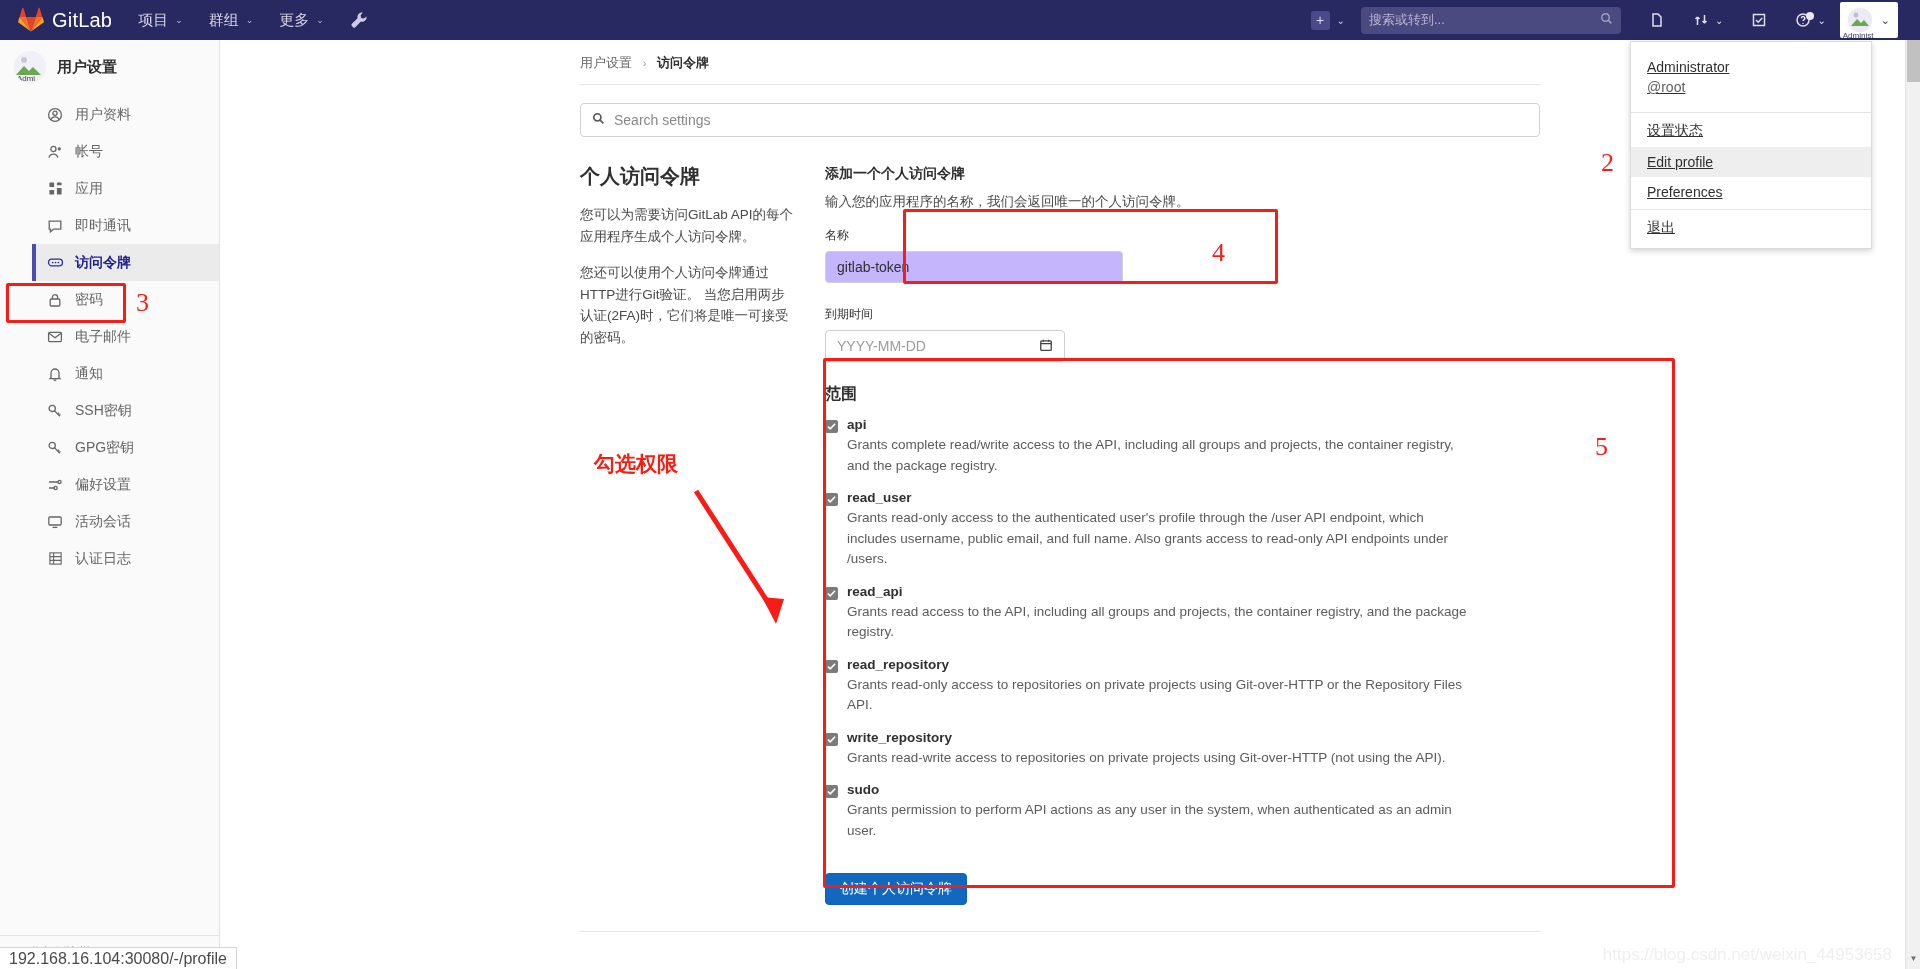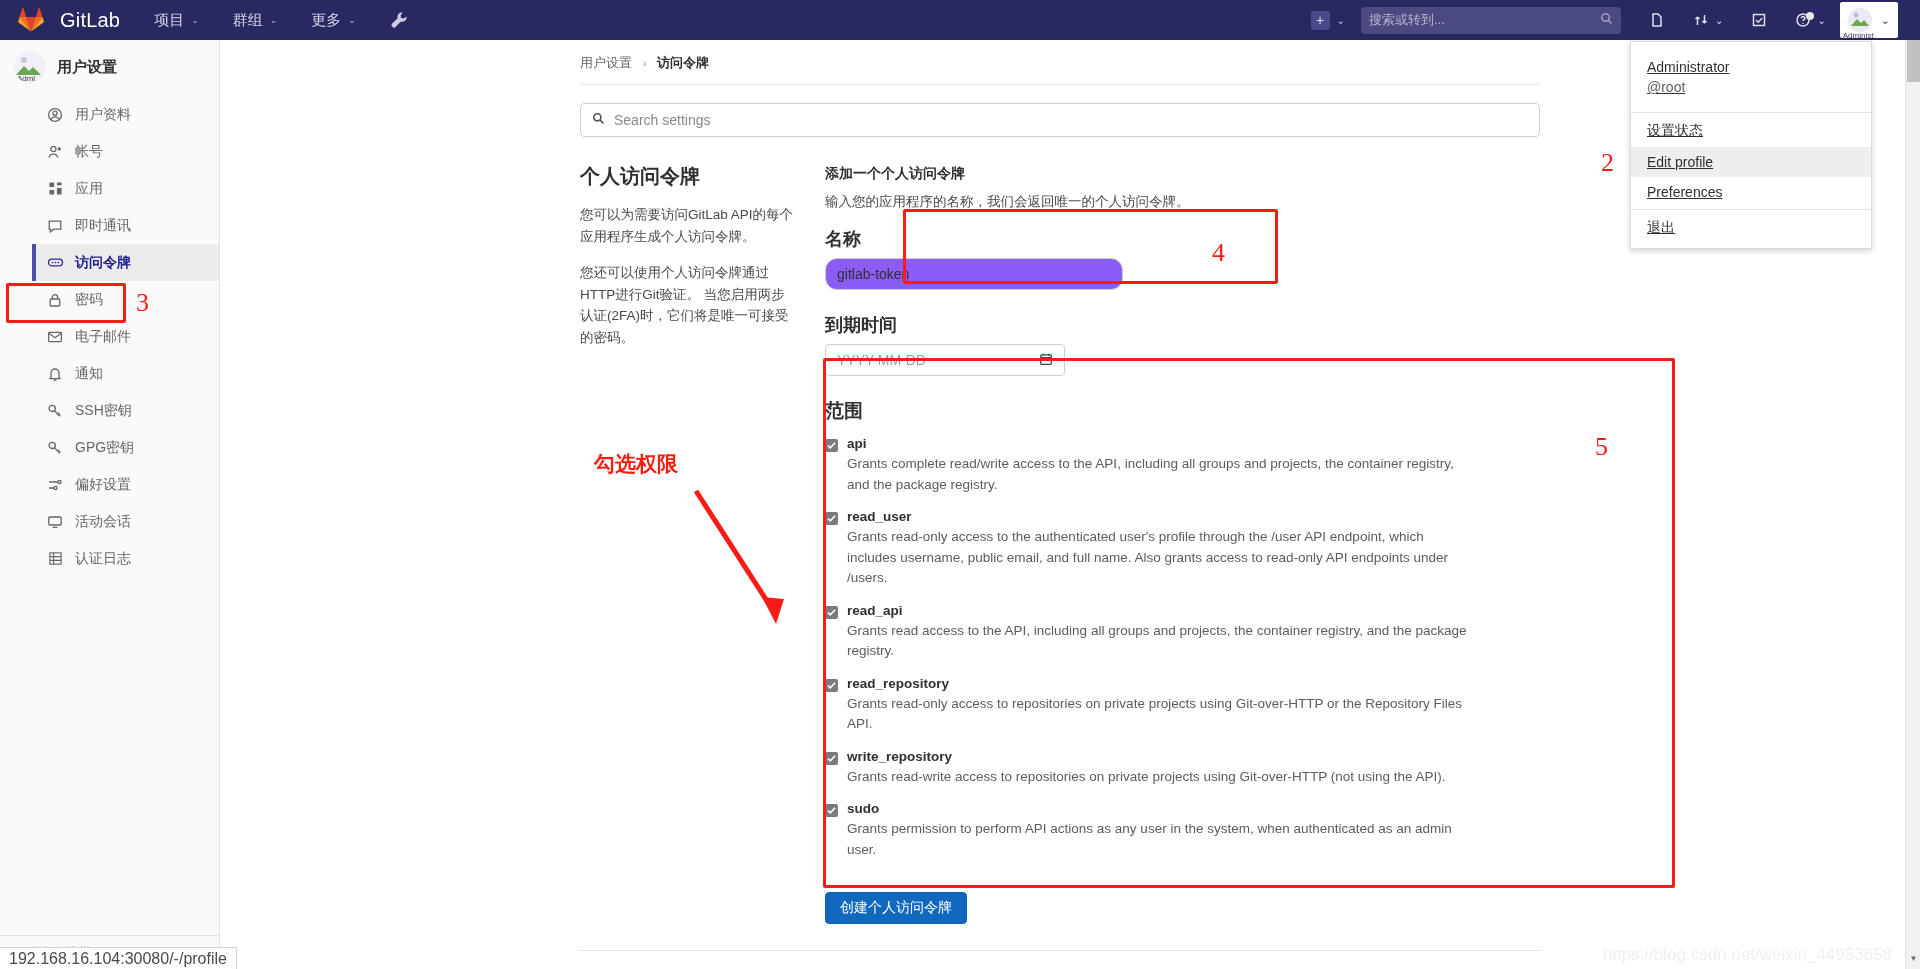--- a/index.html
+++ b/index.html
@@ -14,21 +14,21 @@
   #root { position: relative; width: 1920px; height: 969px; }
 
   
   .navbar {
     position: absolute; top: 0; left: 0;
     width: 1920px; height: 40px;
     background: #292961;
     display: flex; align-items: center;
     z-index: 30;
   }
-  .nav-left { display: flex; align-items: center; height: 40px; padding-left: 18px; gap: 8px; }
+  .nav-left { display: flex; align-items: center; height: 40px; padding-left: 18px; }
   .gl-logo { width: 26px; height: 26px; margin-right: 8px; }
   .gl-brand {
     color: #fff; font-size: 20px; font-weight: 400; letter-spacing: .2px;
     margin-right: 26px;
   }
   .nav-item {
     color: #d6d3e6; font-size: 15px; margin-right: 26px;
     display: flex; align-items: center; cursor: pointer;
   }
   .nav-item .caret { margin-left: 7px; font-size: 9px; opacity: .85; }
@@ -162,34 +162,34 @@
   .two-col { display: flex; margin-top: 26px; }
   .col-left { width: 245px; padding-right: 30px; flex: 0 0 auto; }
   .col-right { flex: 1 1 auto; }
 
   .sec-title { font-size: 20px; font-weight: bold; color: #303030; margin: 0 0 14px 0; }
   .sec-p { font-size: 13.5px; color: #4a4a4a; line-height: 1.62; margin: 0 0 14px 0; }
 
   .form-title { font-size: 14px; font-weight: bold; color: #303030; margin: 2px 0 10px 0; }
   .form-desc { font-size: 13.5px; color: #4a4a4a; margin: 0 0 16px 0; }
 
-  .field-label { font-size: 18px; font-weight: bold; color: #303030; margin-bottom: 7px; }
+  .field-label { font-size: 12px; font-weight: normal; color: #303030; margin-bottom: 7px; }
   .text-input {
-    width: 298px; height: 32px; border: 1px solid #cfcfcf; border-radius: 12px;
+    width: 298px; height: 32px; border: 1px solid #cfcfcf; border-radius: 4px;
     display: flex; align-items: center; padding: 0 11px; font-size: 14px; color: #303030;
-    background: #8b5cf6; cursor: text;
+    background: #c4b5fd; cursor: text;
   }
   .date-input {
     width: 240px; height: 32px; border: 1px solid #cfcfcf; border-radius: 4px;
     display: flex; align-items: center; padding: 0 11px; font-size: 14px; color: #9b9b9b;
     justify-content: space-between; background: #fff; cursor: text;
   }
   .date-input .cal { color: #444; }
 
-  .scope-label { font-size: 19px; font-weight: bold; color: #303030; margin: 22px 0 12px 0; }
+  .scope-label { font-size: 16px; font-weight: bold; color: #303030; margin: 22px 0 12px 0; }
 
   .scope-item { margin-bottom: 14px; }
   .scope-head { display: flex; align-items: flex-start; }
   .cbx {
     width: 13px; height: 13px; border-radius: 2px; background: #7b7b7b;
     display: flex; align-items: center; justify-content: center;
     margin: 3px 9px 0 0; flex: 0 0 auto; cursor: pointer;
   }
   .cbx svg { display: block; }
   .scope-name { font-size: 13.5px; font-weight: bold; color: #303030; }

